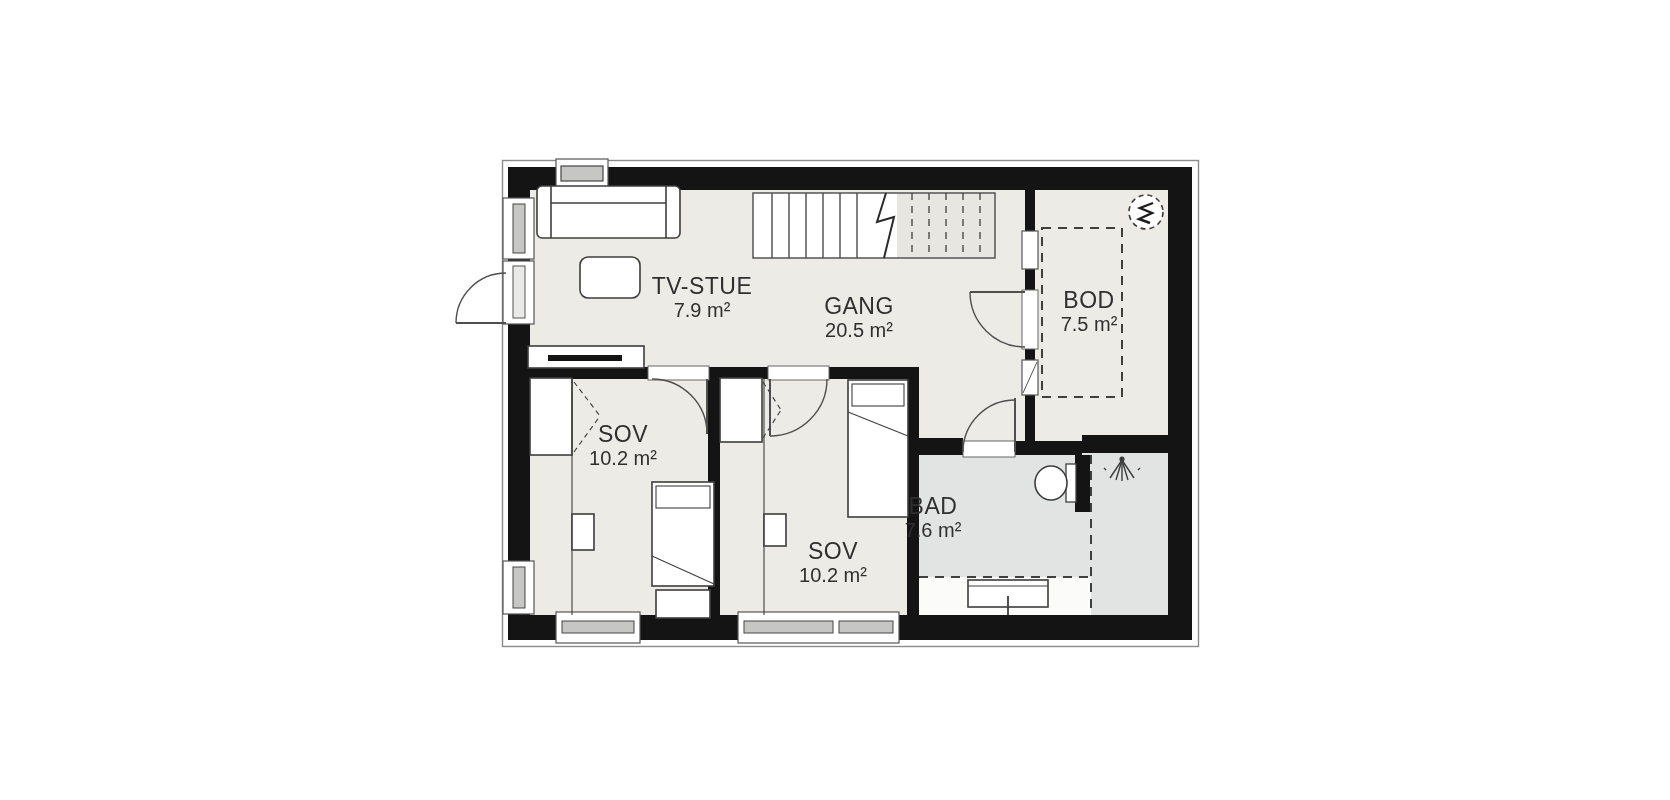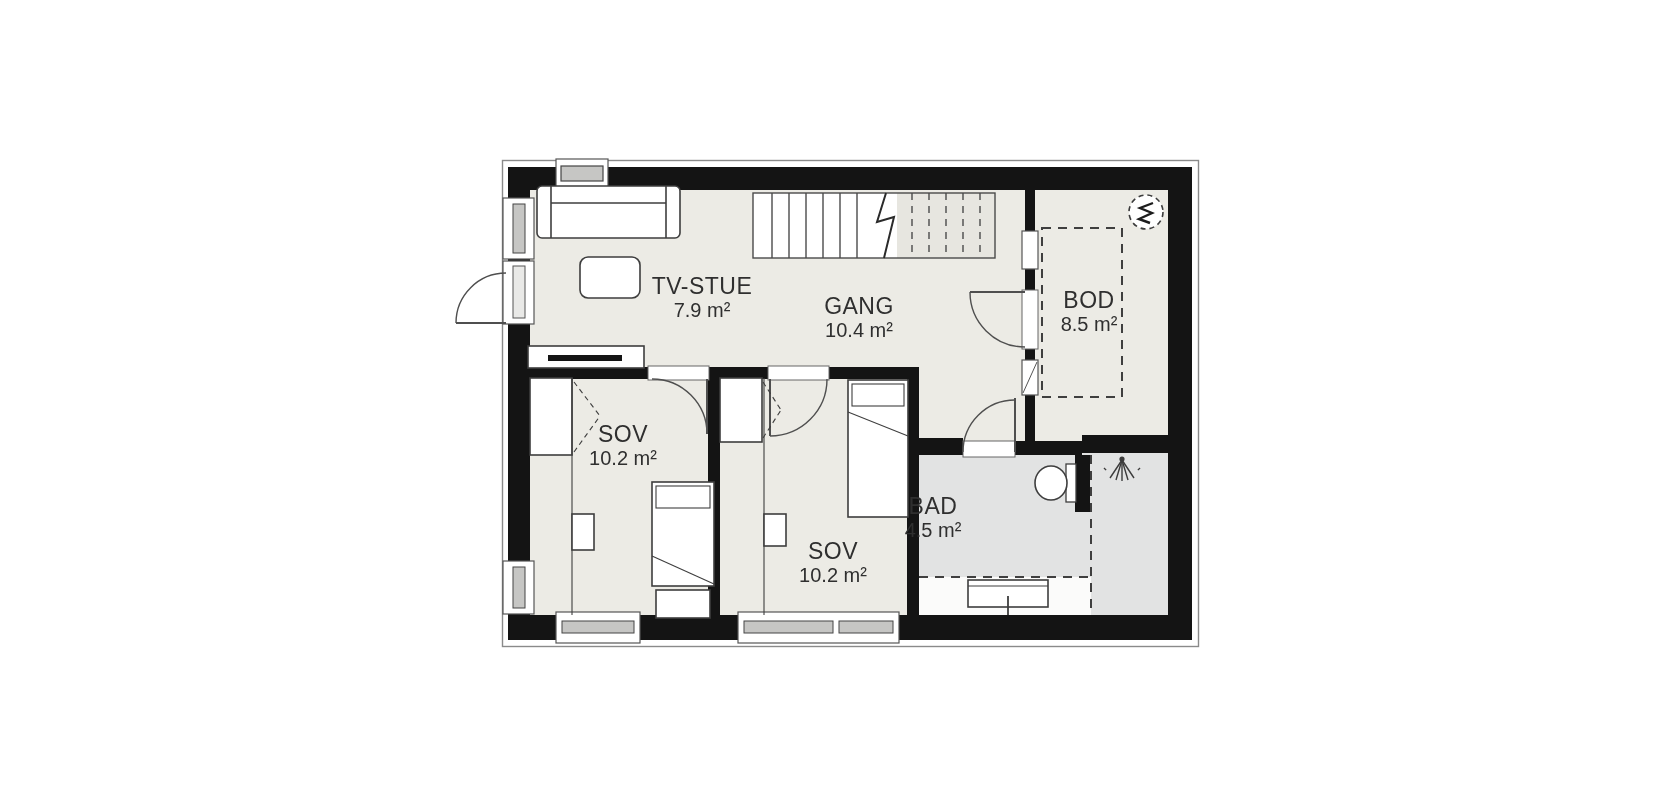--- a/index.html
+++ b/index.html
@@ -220,32 +220,32 @@
     <line x1="1140" y1="468" x2="1136" y2="472" stroke-dasharray="3 3"></line>
   </g>
 </svg>
 
 <div class="room-label" style="left:702px;top:298px;">
   <span class="rname">TV-STUE</span>
   <span class="rarea">7.9 m²</span>
 </div>
 <div class="room-label" style="left:859px;top:318px;">
   <span class="rname">GANG</span>
-  <span class="rarea">10.4 m²</span>
+  <span class="rarea">20.5 m²</span>
 </div>
 <div class="room-label" style="left:1089px;top:312px;">
   <span class="rname">BOD</span>
-  <span class="rarea">8.5 m²</span>
+  <span class="rarea">7.5 m²</span>
 </div>
 <div class="room-label" style="left:623px;top:446px;">
   <span class="rname">SOV</span>
   <span class="rarea">10.2 m²</span>
 </div>
 <div class="room-label" style="left:833px;top:563px;">
   <span class="rname">SOV</span>
   <span class="rarea">10.2 m²</span>
 </div>
 <div class="room-label" style="left:933px;top:518px;">
   <span class="rname">BAD</span>
-  <span class="rarea">4.5 m²</span>
+  <span class="rarea">7.6 m²</span>
 </div>
 
 </div>
 
 </body></html>

